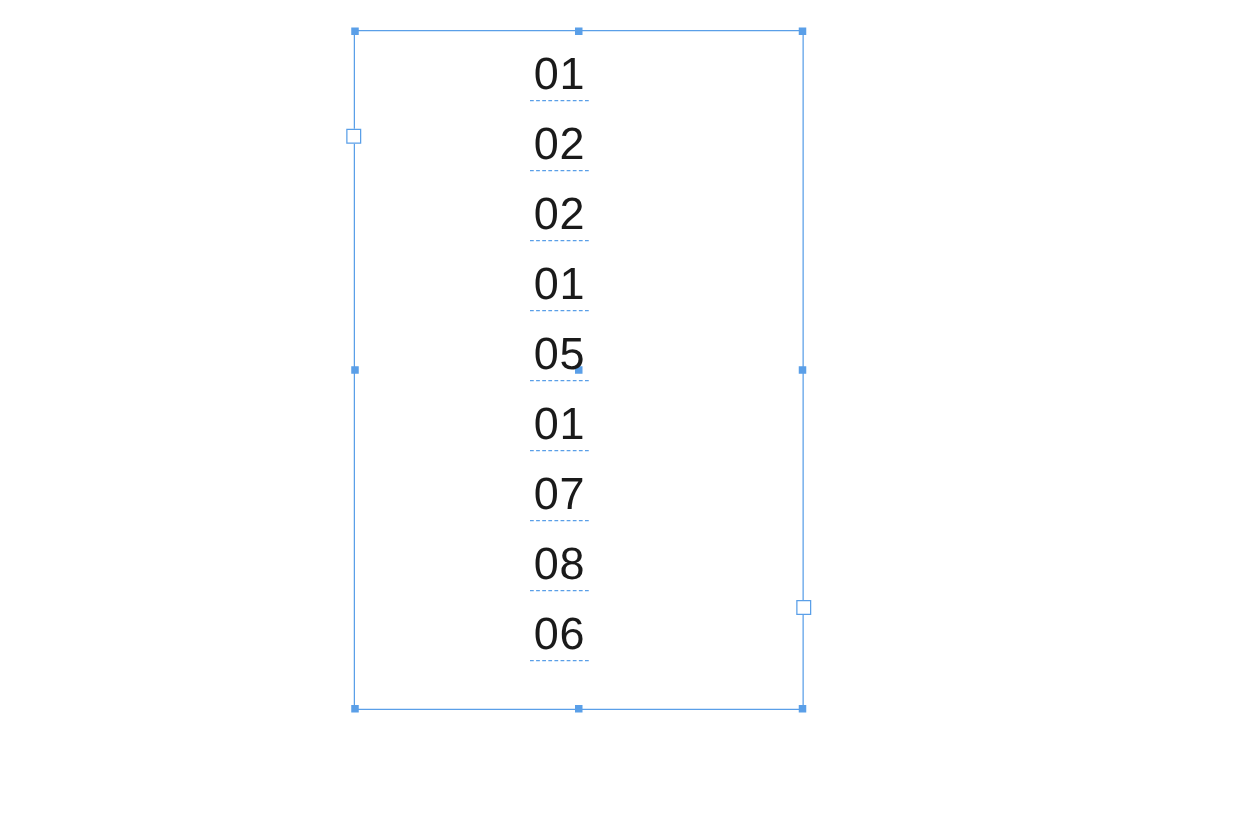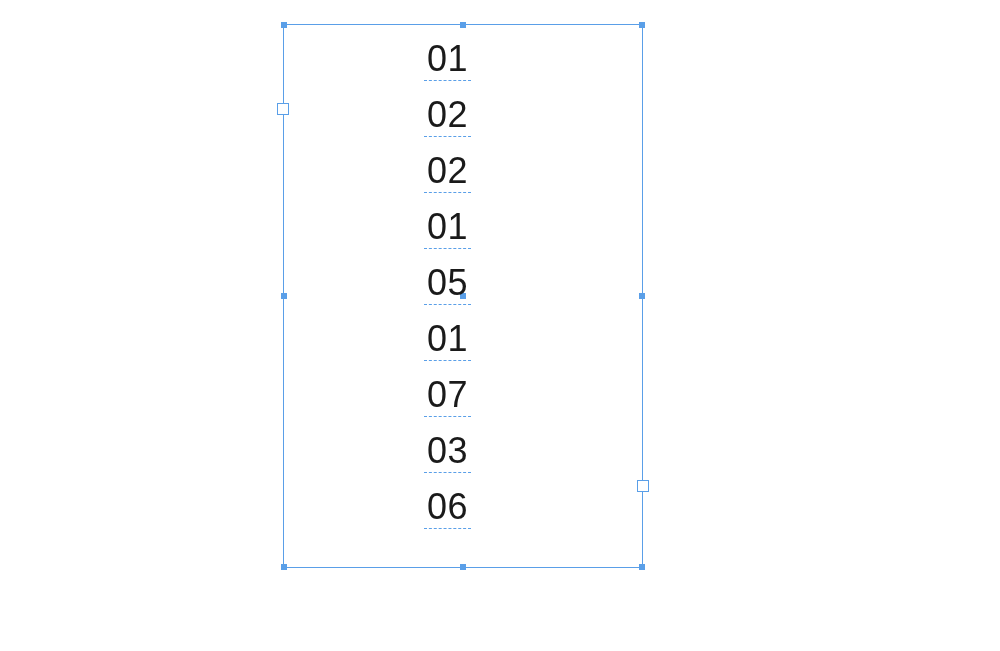--- a/index.html
+++ b/index.html
@@ -122,21 +122,21 @@
     </div>
     <div class="text-item">
       <span>01</span>
       <div class="underline"></div>
     </div>
     <div class="text-item">
       <span>07</span>
       <div class="underline"></div>
     </div>
     <div class="text-item">
-      <span>03</span>
+      <span>08</span>
       <div class="underline"></div>
     </div>
     <div class="text-item">
       <span>06</span>
       <div class="underline"></div>
     </div>
   </div>
 </div>
 
 </body></html>

